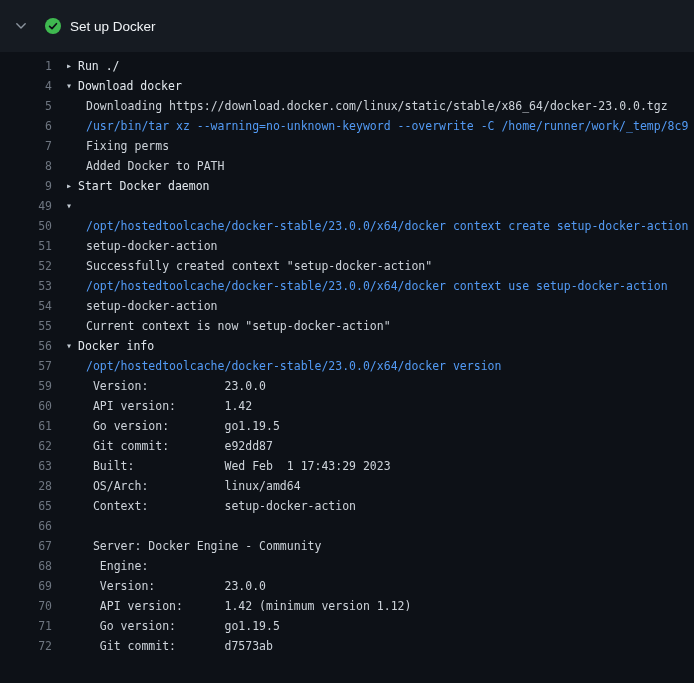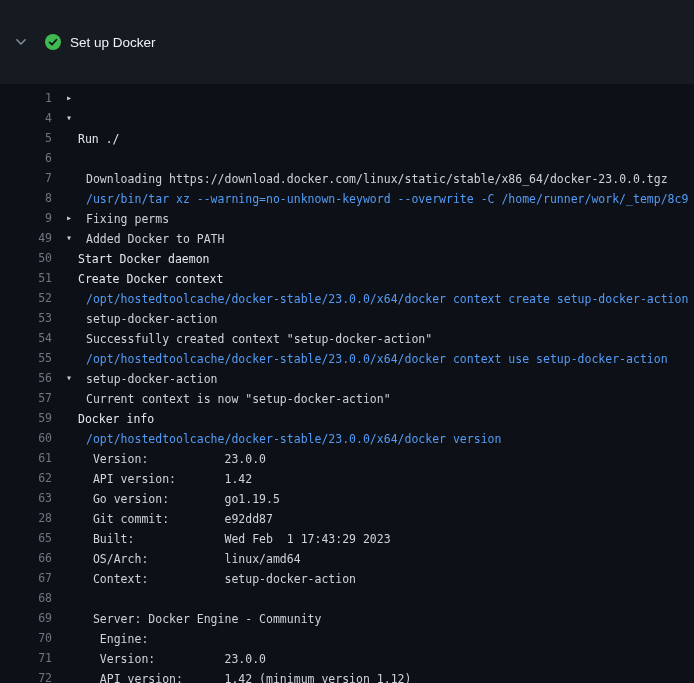--- a/index.html
+++ b/index.html
@@ -7,35 +7,35 @@
     width: 694px; height: 683px;
     background: #0d1117;
     overflow: hidden;
     font-family: "Liberation Sans", sans-serif;
   }
   .step-header {
     height: 52px;
     background: #161b22;
     display: flex;
     align-items: center;
-    padding: 16px 14px;
+    padding: 0 14px;
     cursor: pointer;
   }
   .chev { width: 14px; height: 14px; margin-right: 17px; display: flex; align-items: center; justify-content: center; }
   .check { width: 16px; height: 16px; margin-right: 9px; display: flex; align-items: center; justify-content: center; }
   .title { color: #f0f3f6; font-size: 13.5px; }
   .log {
     padding-top: 4px;
     font-family: "DejaVu Sans Mono", "Liberation Mono", monospace;
     font-size: 11.5px;
   }
   .row { display: flex; height: 20px; line-height: 20px; padding-left: 16px; }
   .num { flex: none; width: 36px; text-align: right; color: #6e7681; margin-right: 14px; }
   .arw { flex: none; width: 12px; color: #c3ccd4; font-size: 10px; line-height: 20px; }
-  .txt { white-space: pre; color: #cdd3da; margin-top: 41px; }
+  .txt { white-space: pre; color: #cdd3da; }
   .child .txt { padding-left: 8px; }
   .cmd { color: #539bf5; }
   .grp { color: #e2e8ee; }
   .lnk { cursor: pointer; }
 </style>
 </head>
 <body>
 
 <div class="step-header">
   <span class="chev">
@@ -54,20 +54,21 @@
 
 <div class="log">
     <div class="row">
       <span class="num">1</span>
       <span class="arw">▸</span>
       <span class="txt grp">Run ./</span>
     </div>
     <div class="row">
       <span class="num">4</span>
       <span class="arw">▾</span>
+      <span class="txt grp">Download docker</span>
     </div>
     <div class="row child">
       <span class="num">5</span>
       <span class="arw"></span>
       <span class="txt"><span>Downloading </span><span class="lnk">https://download.docker.com/linux/static/stable/x86_64/docker-23.0.0.tgz</span></span>
     </div>
     <div class="row child">
       <span class="num">6</span>
       <span class="arw"></span>
       <span class="txt cmd">/usr/bin/tar xz --warning=no-unknown-keyword --overwrite -C /home/runner/work/_temp/8c9</span>
@@ -83,21 +84,20 @@
       <span class="txt">Added Docker to PATH</span>
     </div>
     <div class="row">
       <span class="num">9</span>
       <span class="arw">▸</span>
       <span class="txt grp">Start Docker daemon</span>
     </div>
     <div class="row">
       <span class="num">49</span>
       <span class="arw">▾</span>
-      <span class="txt grp">Create Docker context</span>
     </div>
     <div class="row child">
       <span class="num">50</span>
       <span class="arw"></span>
       <span class="txt cmd">/opt/hostedtoolcache/docker-stable/23.0.0/x64/docker context create setup-docker-action</span>
     </div>
     <div class="row child">
       <span class="num">51</span>
       <span class="arw"></span>
       <span class="txt">setup-docker-action</span>

